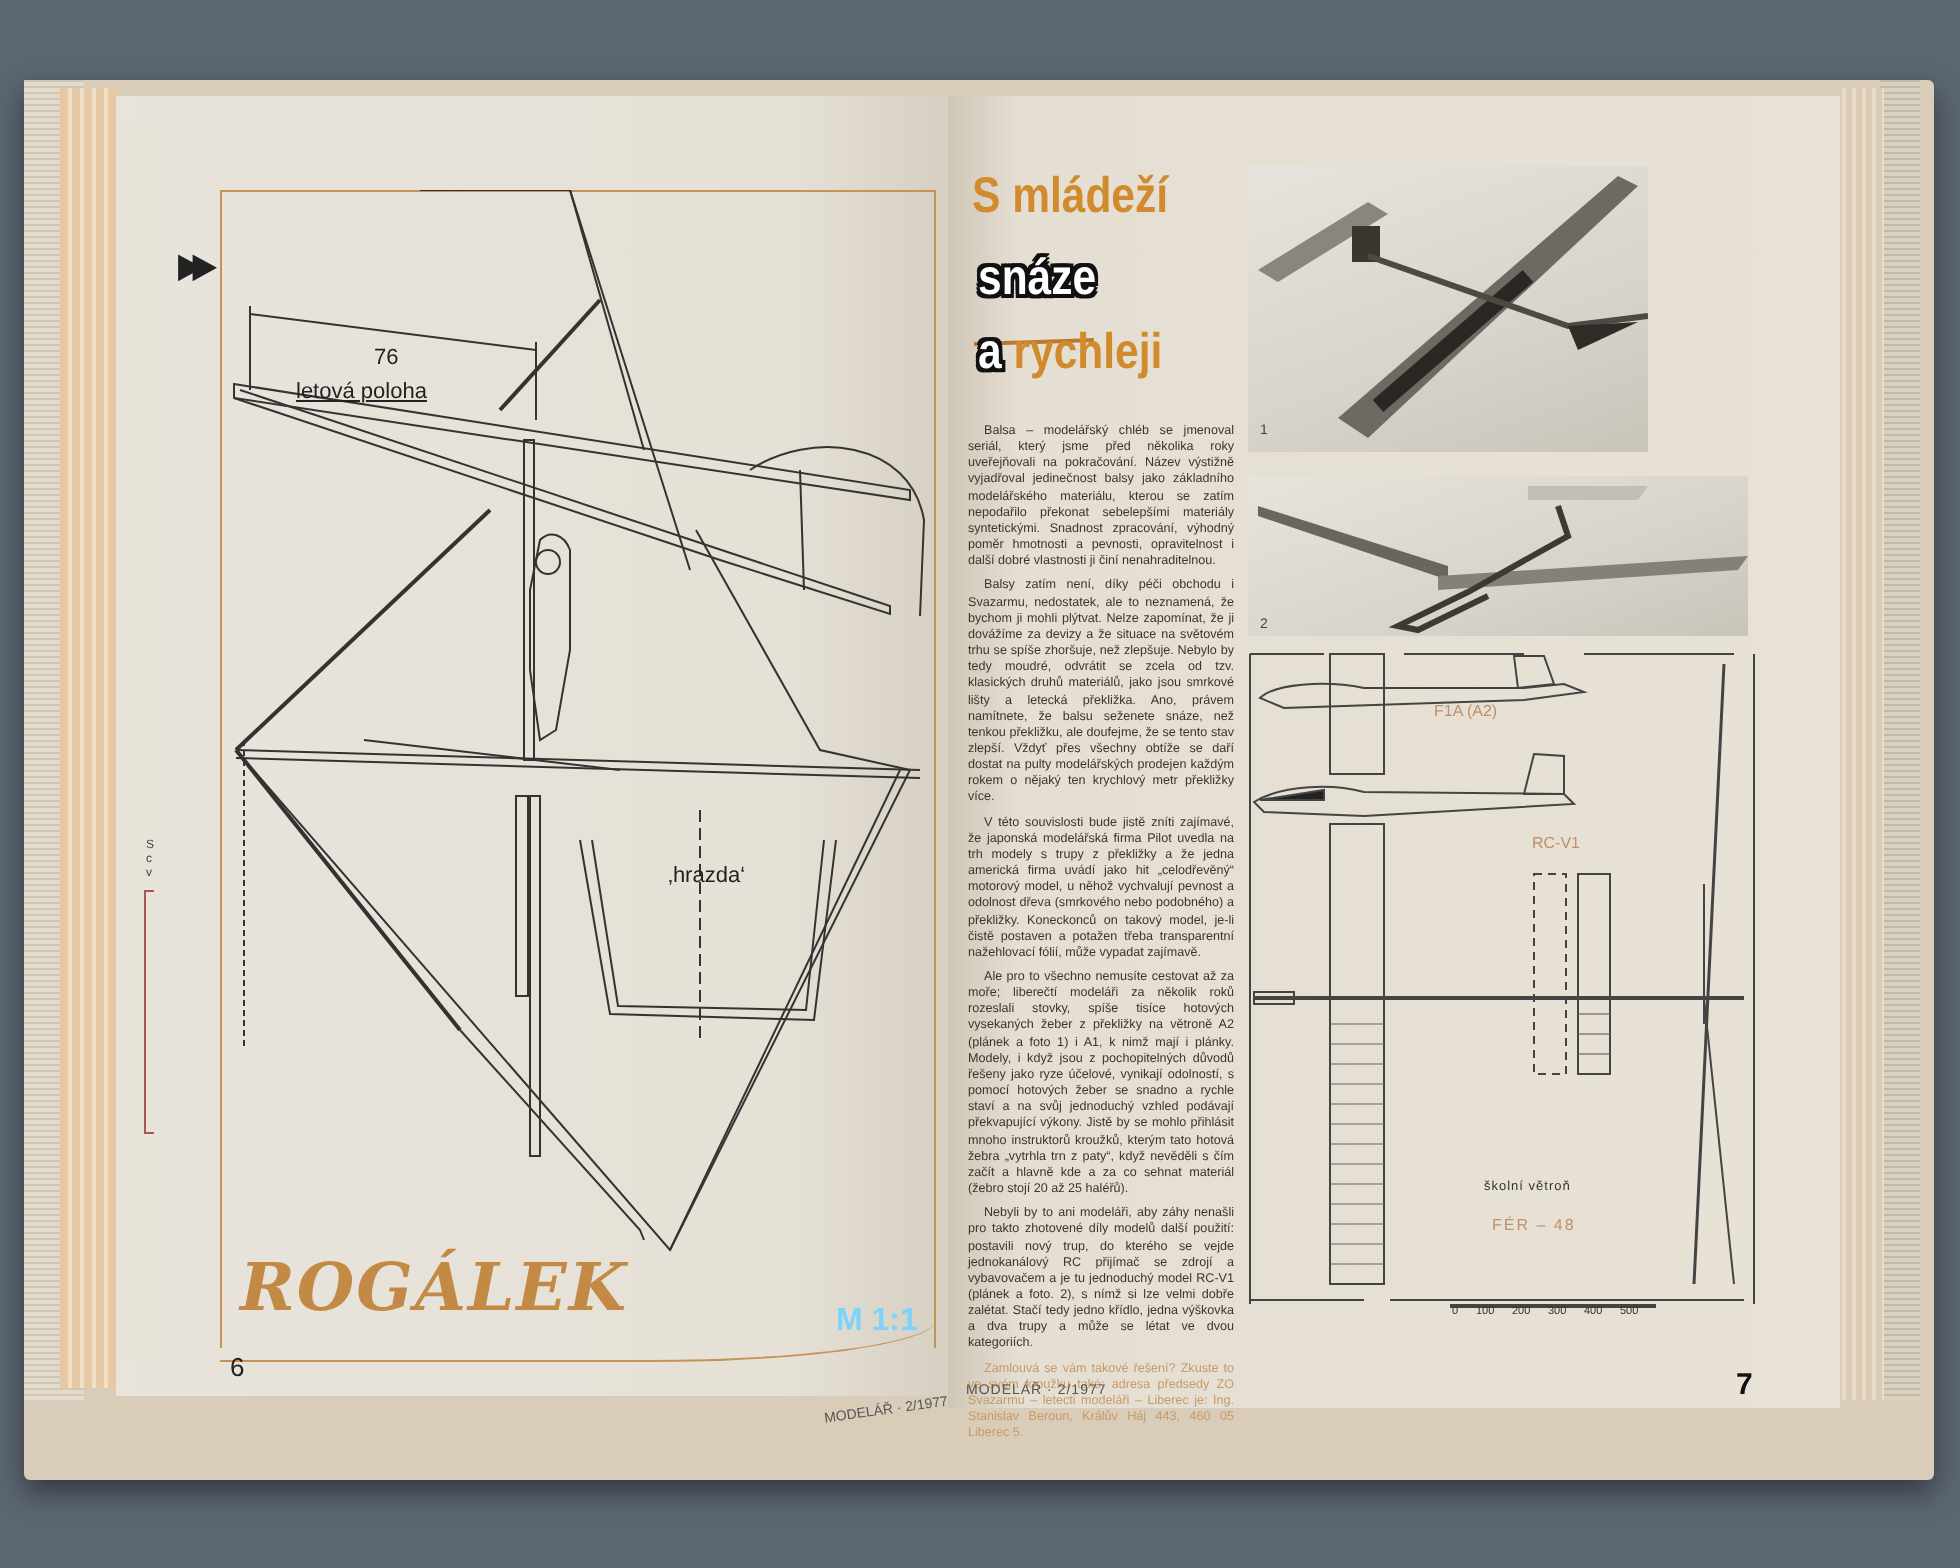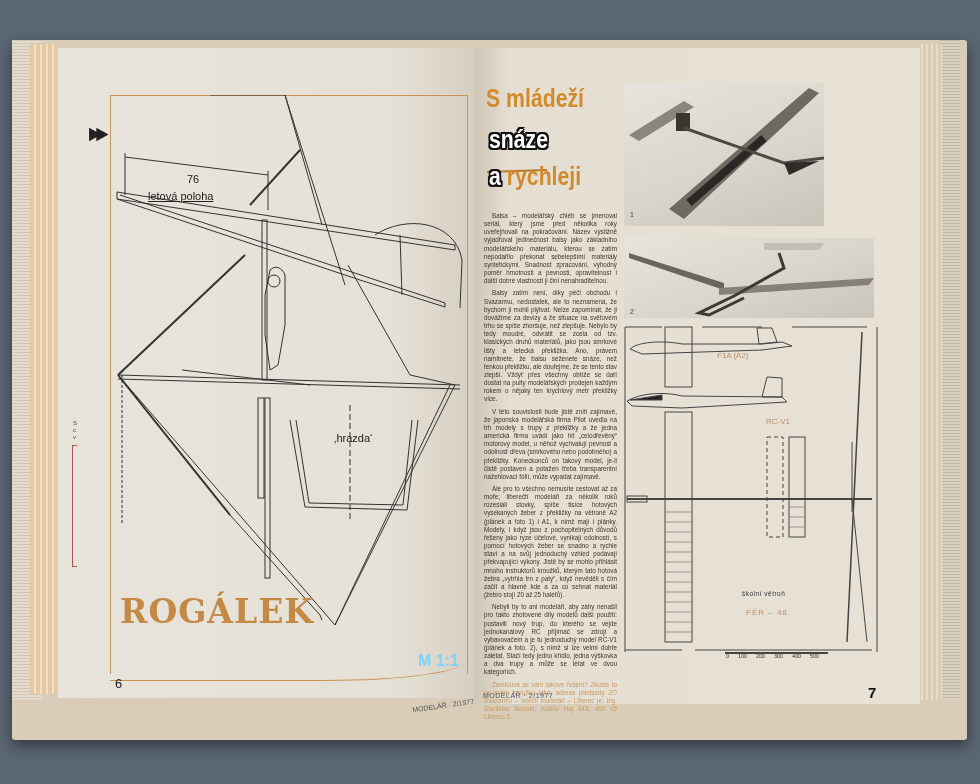--- a/index.html
+++ b/index.html
@@ -50,23 +50,23 @@
     border:1.5px solid #c69354; border-bottom:none;
   }
   .frame-bottom {
     position:absolute; left:110px; top:660px; width:358px; height:20px;
     border-bottom:1.5px solid #c69354;
     border-radius:0 0 40% 0 / 0 0 100% 0;
   }
   svg.drawing { position:absolute; left:110px; top:95px; }
   .lbl { position:absolute; font-size:11px; color:#222; }
   .rogalek {
-    position:absolute; left:120px; top:592px;
+    position:absolute; left:120px; top:624px;
     font-family:"DejaVu Serif", serif; font-weight:bold; font-size:33px;
-    color:#c38a45; letter-spacing:1px;
+    color:#c38a45; letter-spacing:1px;font-style:italic;
   }
   .scale-left {
     position:absolute; left:418px; top:652px; font-size:16px; font-weight:bold; color:#7dd3fc;
   }
   .pn-left { position:absolute; left:115px; top:676px; font-size:13px; color:#222; }
   .footer-left {
     position:absolute; left:412px; top:702px; font-size:7px; color:#555;
     transform:rotate(-8deg);
   }
   .side-text {

